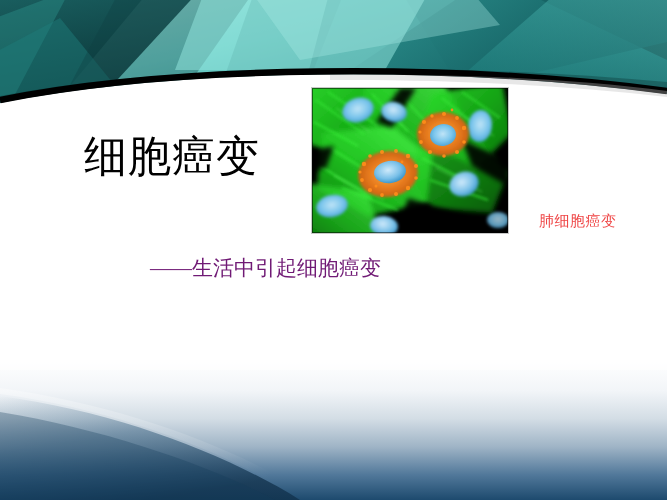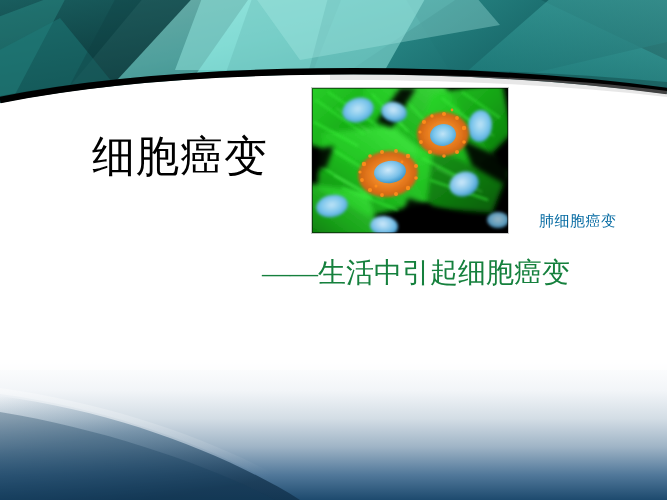--- a/index.html
+++ b/index.html
@@ -34,41 +34,41 @@
     left: 0; top: 360px;
     width: 667px;
     height: 140px;
     overflow: hidden;
   }
   .footer-svg { display:block; width:667px; height:140px; }
 
   
   .title {
     position: absolute;
-    left: 92px;
+    left: 84px;
     top: 133px;
     font-family: "Liberation Serif", "DejaVu Serif", serif;
     font-size: 43px;
     line-height: 1.12;
     color: #000000;
     letter-spacing: 1px;
     white-space: nowrap;
   }
 
   
   .subtitle {
     position: absolute;
     left: 150px;
     top: 255px;
     width: 420px;
     font-family: "Liberation Serif", "DejaVu Serif", serif;
-    font-size: 28px;
+    font-size: 21px;
     line-height: 1.32;
-    color: #15803d;
-    text-align: right;
+    color: #701a75;
+    text-align: left;
   }
   .subtitle .line1 { display: block; white-space: nowrap; }
   .subtitle .line2 { display: block; white-space: nowrap; }
 
   
   .photo-frame {
     position: absolute;
     left: 311px;
     top: 87px;
     width: 198px;
@@ -80,21 +80,21 @@
   }
   .photo-svg { display:block; width:196px; height:145px; }
 
   
   .caption {
     position: absolute;
     left: 539px;
     top: 212px;
     font-family: "Liberation Serif", "DejaVu Serif", serif;
     font-size: 15px;
-    color: #0369a1;
+    color: #ef4444;
     white-space: nowrap;
     letter-spacing: 0.5px;
   }
 </style>
 </head>
 <body>
 
 <div class="slide">
 
   <div class="header-band">

